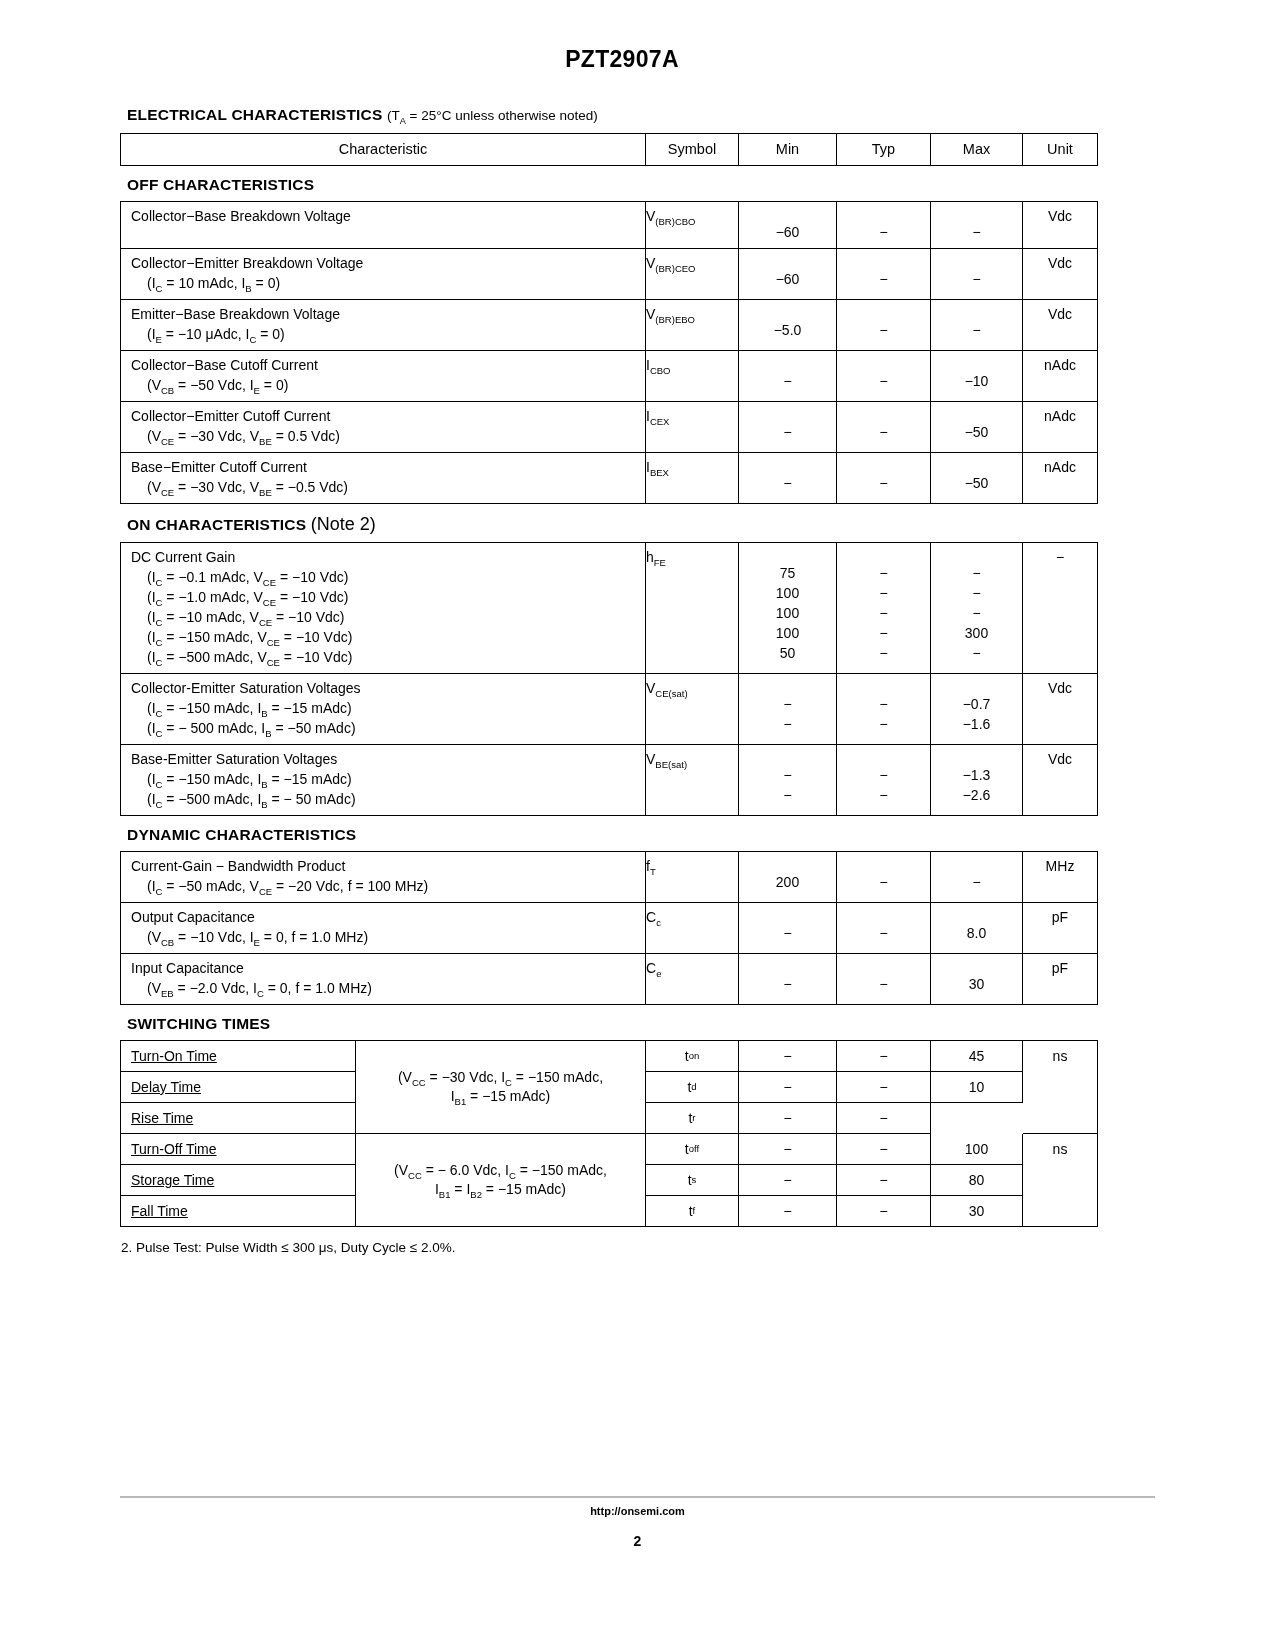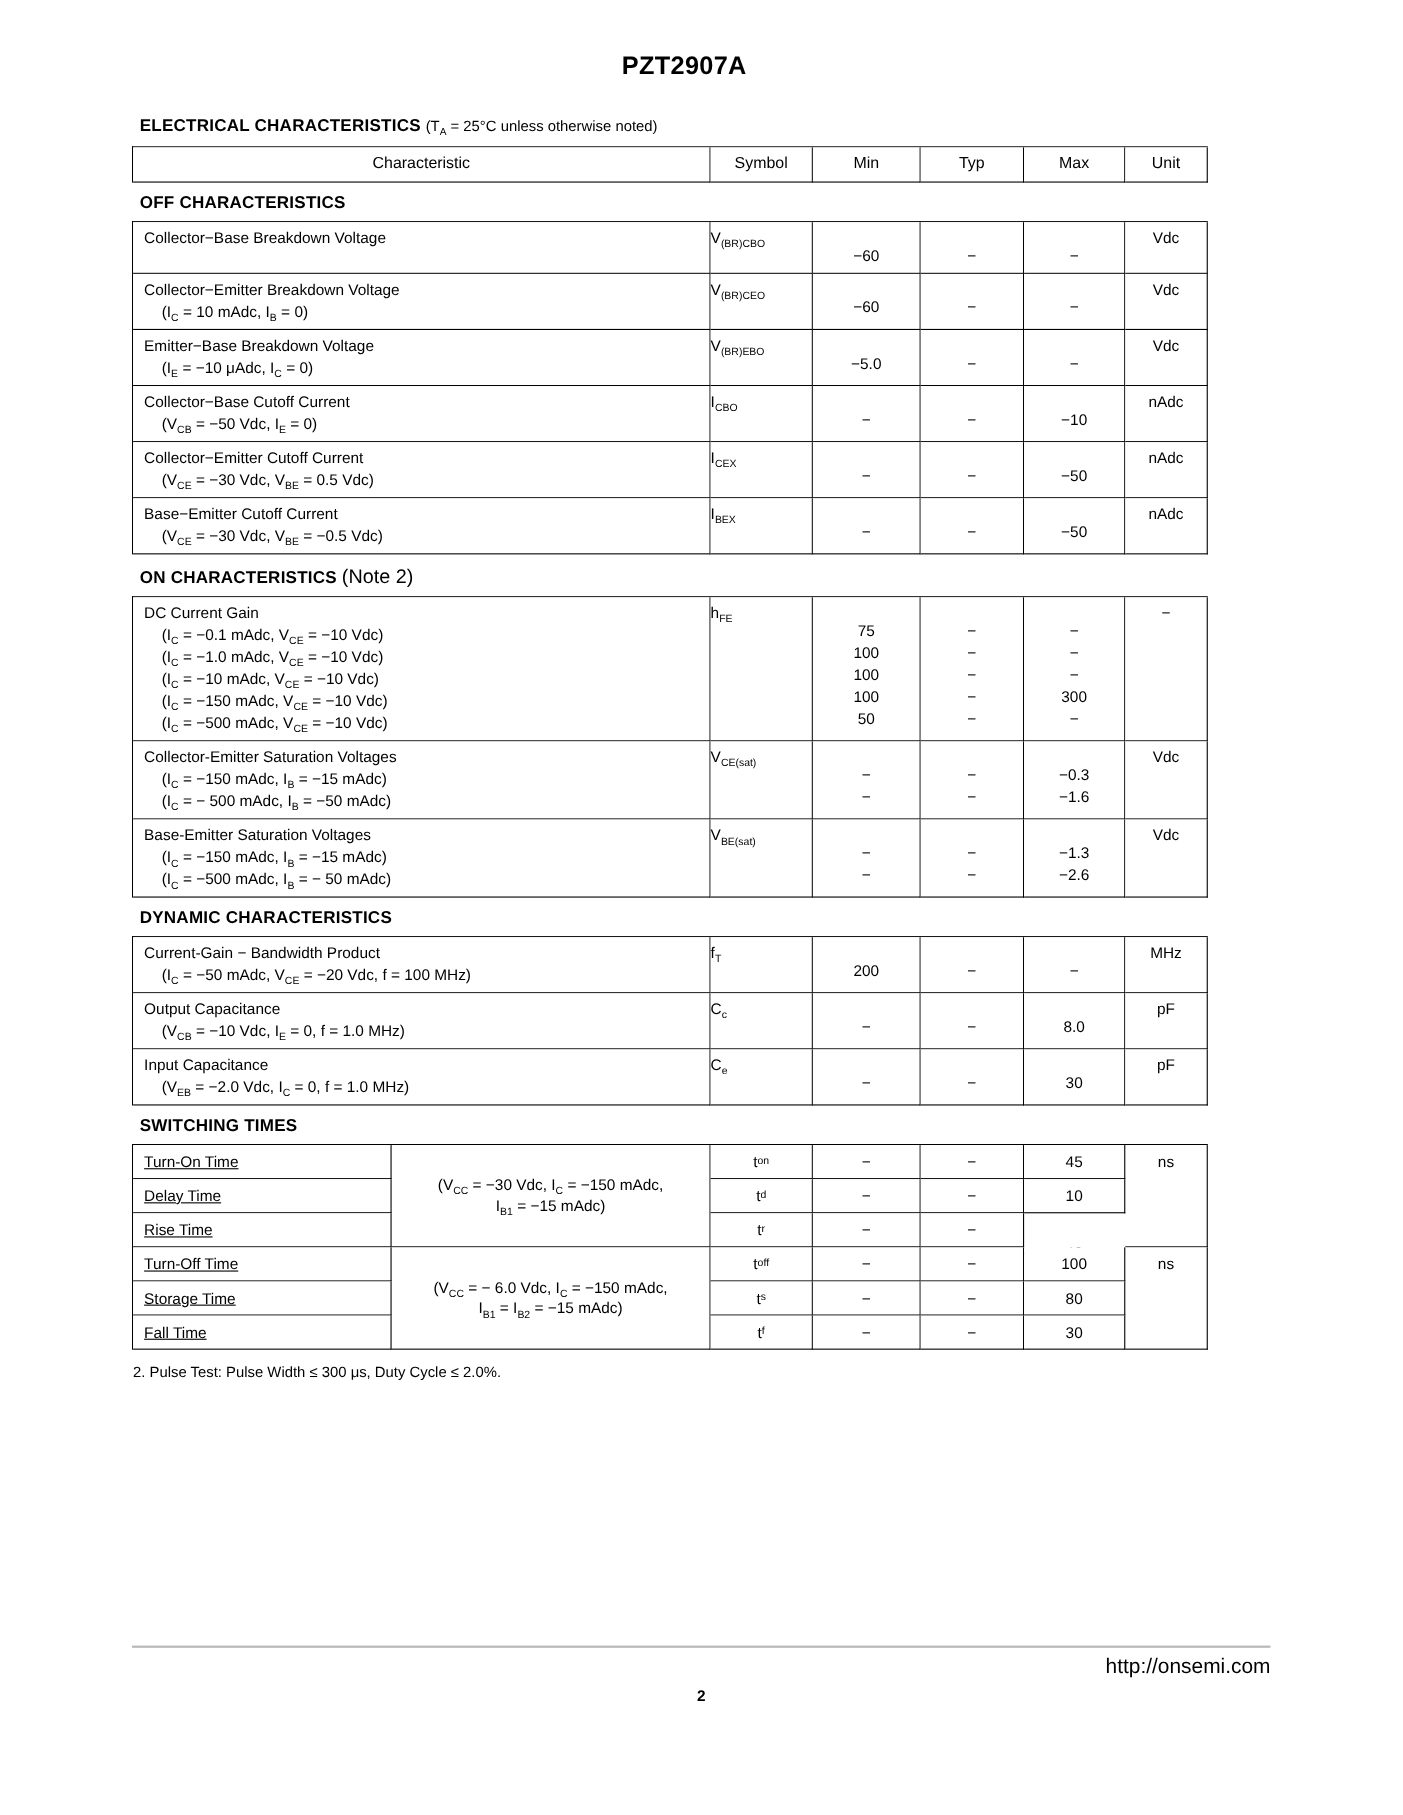--- a/index.html
+++ b/index.html
@@ -83,23 +83,23 @@
   .footer-line {
     position: absolute;
     left: 120px; top: 1496px;
     width: 1035px; height: 2px;
     background: #b8b8b8;
   }
   .footer-url {
     position: absolute;
     left: 120px; top: 1505px;
     width: 1035px;
-    text-align: right;
-    font-weight: normal;
-    font-size: 19px;
+    text-align: center;
+    font-weight: bold;
+    font-size: 11px;
     color: #000;
   }
   .page-number {
     position: absolute;
     left: 120px; top: 1533px;
     width: 1035px;
     text-align: center;
     font-weight: bold;
     font-size: 14px;
   }
@@ -283,21 +283,21 @@
           <div class="val-line">−</div>
           <div class="val-line">−</div>
         </div>
         <div class="cell val-cell">
           <div class="val-pad"></div>
           <div class="val-line">−</div>
           <div class="val-line">−</div>
         </div>
         <div class="cell val-cell">
           <div class="val-pad"></div>
-          <div class="val-line">−0.3</div>
+          <div class="val-line">−0.7</div>
           <div class="val-line">−1.6</div>
         </div>
         <div class="cell unit-cell">Vdc</div>
         <div class="cell char-cell">
           <div class="row-name">Base-Emitter Saturation Voltages</div>
           <div class="cond">(I<sub>C</sub> = −150 mAdc, I<sub>B</sub> = −15 mAdc)</div>
           <div class="cond">(I<sub>C</sub> = −500 mAdc, I<sub>B</sub> = − 50 mAdc)</div>
         </div>
         <div class="cell sym-cell">V<sub>BE(sat)</sub></div>
         <div class="cell val-cell">

